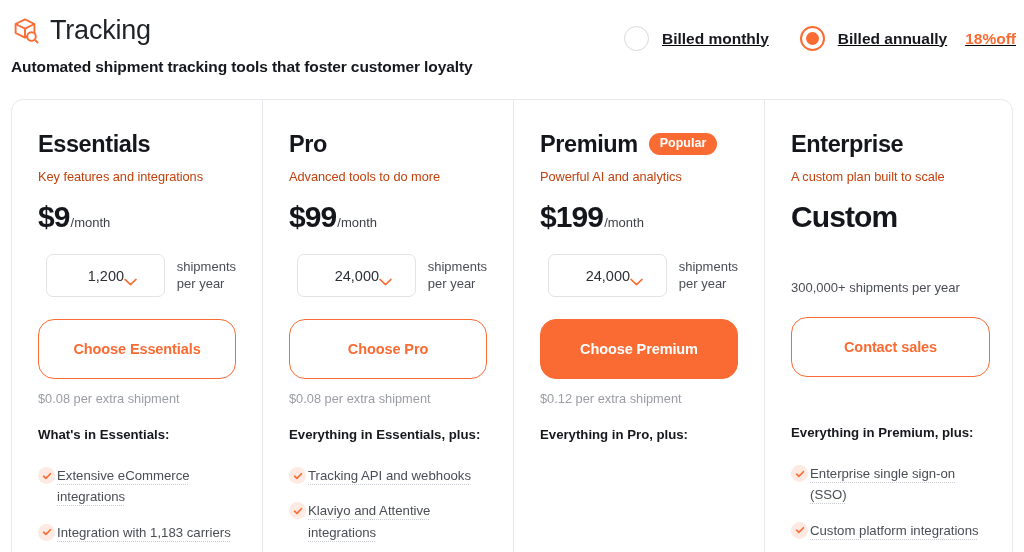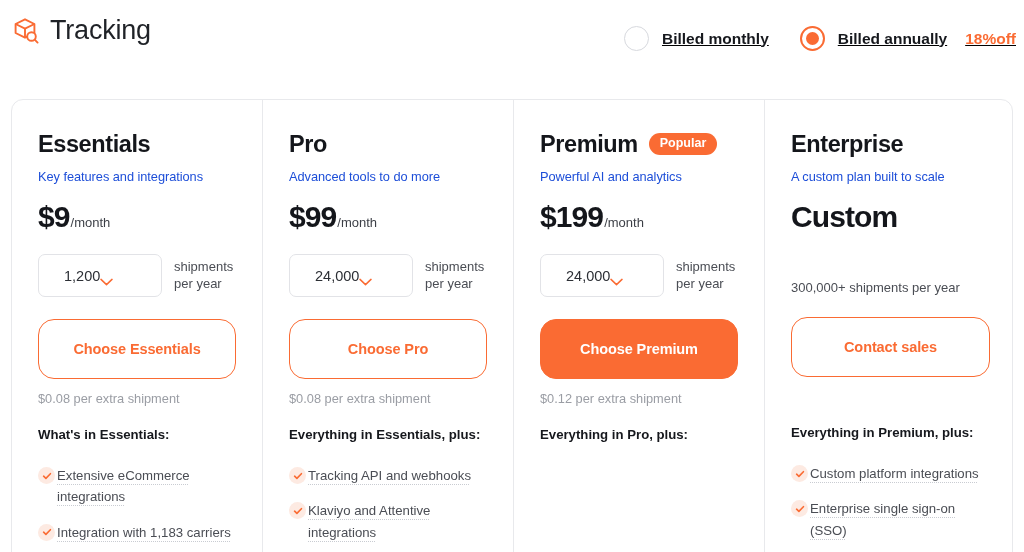--- a/index.html
+++ b/index.html
@@ -67,34 +67,34 @@
   .plan-name-row { display: flex; align-items: center; gap: 11px; height: 30px; }
   .plan-name { font-size: 23.5px; font-weight: 700; color: #14161b; letter-spacing: -0.4px; }
   .badge {
     background: #fa6b33; color: #fff;
     font-size: 12.5px; font-weight: 600;
     padding: 4px 11px 5px; border-radius: 20px; line-height: 1;
     white-space: nowrap;
   }
   .plan-desc {
     margin-top: 10px;
-    font-size: 12.8px; color: #1d4ed8; letter-spacing: -0.05px;
+    font-size: 12.8px; color: #c2410c; letter-spacing: -0.05px;
   }
 
   .price-row { margin-top: 16px; display: flex; align-items: baseline; }
   .price { font-size: 30px; font-weight: 700; color: #14161b; letter-spacing: -0.9px; }
   .price.custom { font-size: 30px; }
   .period { font-size: 13px; color: #3c3f46; margin-left: 1px; }
 
   .qty-row { margin-top: 20px; display: flex; align-items: center; gap: 12px; }
   .select {
     width: 124px; height: 43px;
     border: 1px solid #e2e3e7; border-radius: 7px;
-    display: flex; align-items: center; justify-content: flex-start;
-    padding: 0 11px 0 25px; background: #fff; cursor: pointer;
+    display: flex; align-items: center; justify-content: center;
+    padding: 0 11px 0 25px; background: #fff; cursor: pointer; margin-left: 8px;
   }
   .select-val { font-size: 14.5px; color: #2c2f35; }
   .chev { width: 13px; height: 8px; display: block; }
   .qty-note { font-size: 13px; color: #4a4d54; line-height: 1.28; }
   .qty-static { margin-top: 46px; font-size: 13px; color: #4a4d54; }
 
   .cta {
     margin-top: 22px;
     width: 100%; height: 60px;
     border-radius: 16px;
@@ -144,20 +144,21 @@
           <path d="M14 3.3 L23.4 8 L23.4 17 L14 21.7 L4.6 17 L4.6 8 Z" stroke="#fa6b33" stroke-width="1.9" stroke-linejoin="round"></path>
           <path d="M4.6 8 L14 12.6 L23.4 8" stroke="#fa6b33" stroke-width="1.9" stroke-linejoin="round"></path>
           <path d="M14 12.6 L14 21.7" stroke="#fa6b33" stroke-width="1.9" stroke-linejoin="round"></path>
           <circle cx="20.5" cy="20.5" r="4.3" fill="#ffffff" stroke="#fa6b33" stroke-width="1.9"></circle>
           <path d="M23.7 23.7 L26.6 26.6" stroke="#fa6b33" stroke-width="1.9" stroke-linecap="round"></path>
         </svg>
       </span>
       <span class="brand-title">Tracking</span>
     </div>
 
+    <div class="tagline">Automated shipment tracking tools that foster customer loyalty</div>
 
     <div class="billing">
       <div class="bill-opt">
         <span class="radio"></span>
         <span class="bill-label">Billed monthly</span>
       </div>
       <div class="bill-opt">
         <span class="radio on"></span>
         <span class="bill-label">Billed annually</span>
         <span class="bill-off">18%off</span>
@@ -302,27 +303,27 @@
       <div class="cta">Contact sales</div>
       <div class="extra empty">&nbsp;</div>
       <div class="incl-title">Everything in Premium, plus:</div>
       <ul class="feats">
         <li class="feat">
           <span class="tick">
               <svg viewBox="0 0 10 10" fill="none">
                 <path d="M1.6 5.2 L3.9 7.4 L8.4 2.7" stroke="#fa6b33" stroke-width="1.6" stroke-linecap="round" stroke-linejoin="round"></path>
               </svg>
             </span>
+          <span class="feat-text">Enterprise single sign-on (SSO)</span>
+        </li>
+        <li class="feat">
+          <span class="tick">
+              <svg viewBox="0 0 10 10" fill="none">
+                <path d="M1.6 5.2 L3.9 7.4 L8.4 2.7" stroke="#fa6b33" stroke-width="1.6" stroke-linecap="round" stroke-linejoin="round"></path>
+              </svg>
+            </span>
           <span class="feat-text">Custom platform integrations</span>
-        </li>
-        <li class="feat">
-          <span class="tick">
-              <svg viewBox="0 0 10 10" fill="none">
-                <path d="M1.6 5.2 L3.9 7.4 L8.4 2.7" stroke="#fa6b33" stroke-width="1.6" stroke-linecap="round" stroke-linejoin="round"></path>
-              </svg>
-            </span>
-          <span class="feat-text">Enterprise single sign-on (SSO)</span>
         </li>
       </ul>
     </div>
 
   </div>
 </div>
 
 </body></html>

